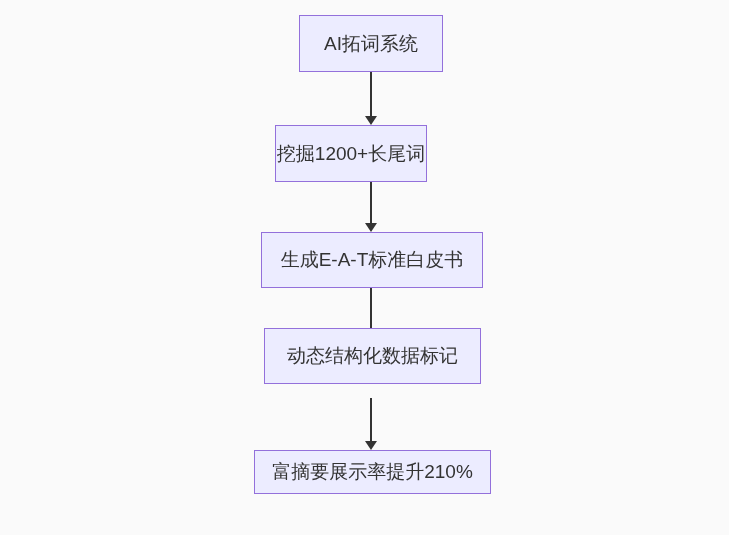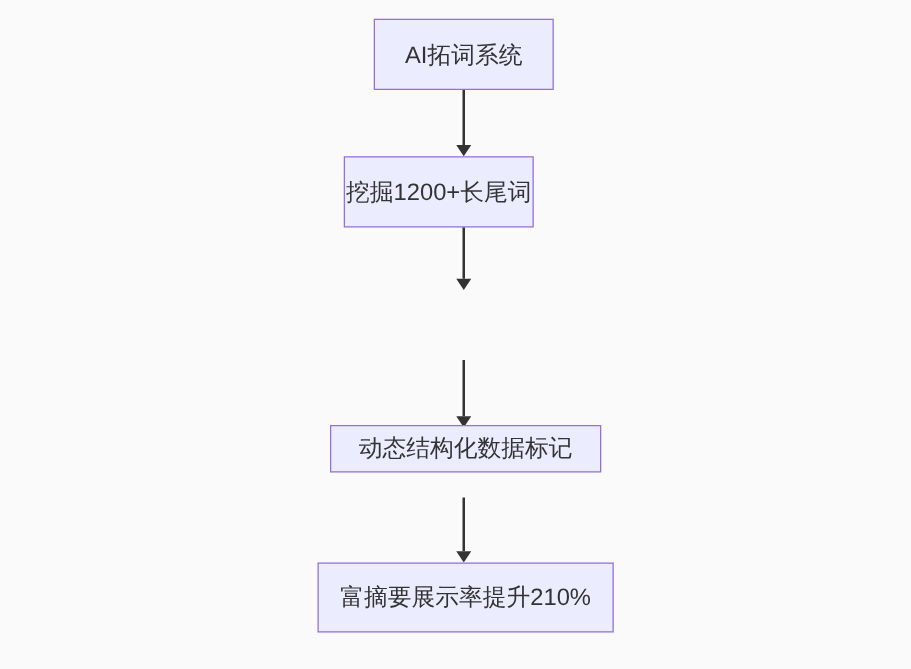--- a/index.html
+++ b/index.html
@@ -27,22 +27,22 @@
     font-size: 19px;
     display: flex;
     align-items: center;
     justify-content: center;
     text-align: left;
     white-space: nowrap;
   }
   .n0 { left: 299px; top: 15px;  width: 144px; height: 57px; }
   .n1 { left: 275px; top: 125px; width: 152px; height: 57px; }
   .n2 { left: 261px; top: 232px; width: 222px; height: 56px; }
-  .n3 { left: 264px; top: 340px; width: 217px; height: 38px; }
-  .n4 { left: 254px; top: 450px; width: 237px; height: 56px; }
+  .n3 { left: 264px; top: 328px; width: 217px; height: 56px; }
+  .n4 { left: 254px; top: 450px; width: 237px; height: 44px; }
 
   .edge {
     position: absolute;
     width: 12px;
     display: flex;
     flex-direction: column;
     align-items: center;
   }
   .edge .line {
     width: 2px;
@@ -73,20 +73,21 @@
     <div class="head"></div>
   </div>
 
   <div class="node n1">挖掘1200+长尾词</div>
 
   <div class="edge e1">
     <div class="line"></div>
     <div class="head"></div>
   </div>
 
+  <div class="node n2">生成E-A-T标准白皮书</div>
 
   <div class="edge e2">
     <div class="line"></div>
     <div class="head"></div>
   </div>
 
   <div class="node n3">动态结构化数据标记</div>
 
   <div class="edge e3">
     <div class="line"></div>

